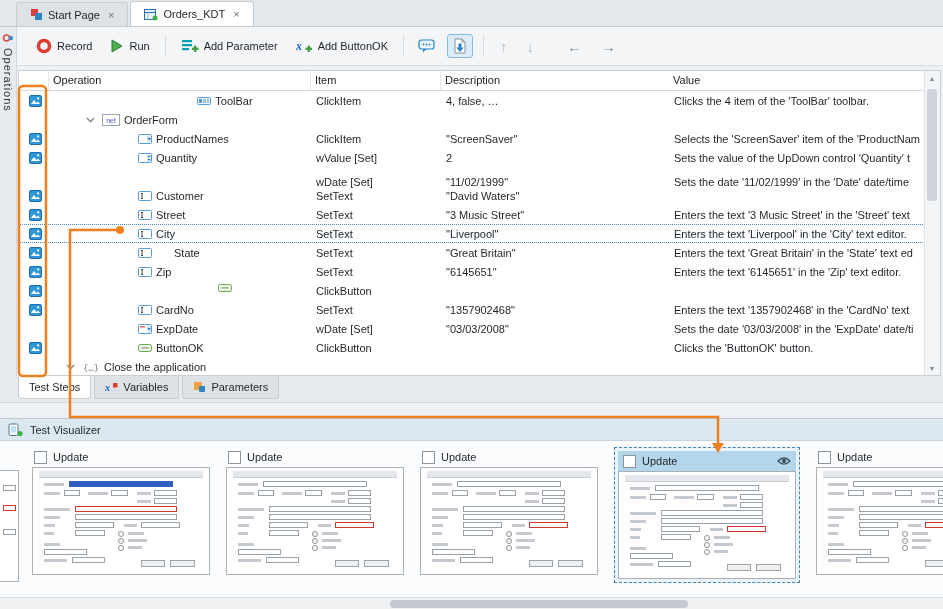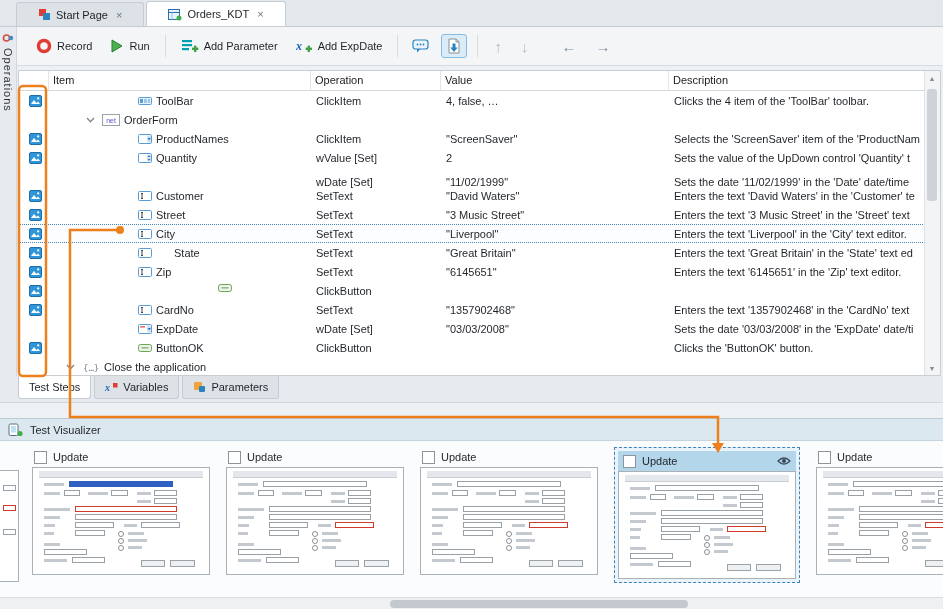--- a/index.html
+++ b/index.html
@@ -2,21 +2,21 @@
 <html><head>
 <meta charset="utf-8">
 <style>
   html,body{margin:0;padding:0;}
   body{width:943px;height:609px;position:relative;background:#eef1f4;
        font-family:"Liberation Sans","DejaVu Sans",sans-serif;font-size:11px;color:#1f2328;overflow:hidden;}
   svg{display:block;}
   
   #tabbar{position:absolute;left:0;top:0;width:943px;height:27px;background:#e3e8ec;
           border-bottom:1px solid #c6ccd2;display:flex;align-items:flex-end;padding-left:16px;box-sizing:border-box;}
-  .doc-tab{display:flex;align-items:center;gap:5px;height:23px;padding:0 21px;border:1px solid #c6ccd2;
+  .doc-tab{display:flex;align-items:center;gap:5px;height:23px;padding:0 13px;border:1px solid #c6ccd2;
            border-bottom:none;border-radius:3px 3px 0 0;background:#dde2e7;margin-right:2px;}
   .doc-tab.active{background:#ffffff;height:24px;}
   .tclose{color:#6b7680;font-size:11px;margin-left:3px;}
   
   #opstrip{position:absolute;left:0;top:27px;width:17px;height:350px;background:#e7ebef;border-right:1px solid #d2d8dd;
            display:flex;flex-direction:column;align-items:center;padding-top:5px;box-sizing:border-box;gap:4px;}
   #opstrip .vtext{writing-mode:vertical-rl;font-size:11px;color:#333;letter-spacing:1px;}
   
   #toolbar{position:absolute;left:17px;top:27px;width:926px;height:39px;background:#f3f5f7;border-bottom:1px solid #d7dce0;
            display:flex;align-items:center;padding-left:14px;box-sizing:border-box;gap:7px;}
@@ -146,21 +146,21 @@
     <span>Add Parameter</span>
   </div>
   <div class="tb-btn">
     <span>
         <svg width="18" height="16">
           <text x="1" y="12" font-size="12" font-style="italic" font-weight="bold" fill="#1565c0" font-family="Liberation Serif, serif">x</text>
           <rect x="10.6" y="9.6" width="6.4" height="2.4" fill="#43a047"></rect>
           <rect x="12.6" y="7.6" width="2.4" height="6.4" fill="#43a047"></rect>
         </svg>
       </span>
-    <span>Add ExpDate</span>
+    <span>Add ButtonOK</span>
   </div>
   <div class="tb-sep"></div>
   <div class="tb-ico-btn">
     <span>
         <svg width="18" height="16">
           <rect x="1" y="2" width="15" height="9" rx="2.5" fill="#eaf4fb" stroke="#2a84c0" stroke-width="1.2"></rect>
           <path d="M5 11 l0 3.5 3.4-3.5z" fill="#2a84c0"></path>
           <circle cx="5.5" cy="6.5" r="0.9" fill="#2a84c0"></circle>
           <circle cx="8.5" cy="6.5" r="0.9" fill="#2a84c0"></circle>
           <circle cx="11.5" cy="6.5" r="0.9" fill="#2a84c0"></circle>
@@ -180,37 +180,37 @@
   <span class="nav-arrow">↑</span>
   <span class="nav-arrow">↓</span>
   <span class="nav-arrow dark" style="margin-left:14px;">←</span>
   <span class="nav-arrow dark">→</span>
 </div>
 
 <div id="steps">
   <div id="steps-inner">
     <div class="shead">
       <div class="hc"></div>
+      <div class="hc">Operation</div>
       <div class="hc">Item</div>
-      <div class="hc">Operation</div>
+      <div class="hc" style="border-right:none;">Description</div>
       <div class="hc">Value</div>
-      <div class="hc" style="border-right:none;">Description</div>
     </div>
     <div>
         <div class="srow">
           <div class="cell c-img">
             <span>
               <svg width="13" height="12">
                 <rect x="0.5" y="0.5" width="12" height="11" rx="1.5" fill="#2f96d8" stroke="#1c6faa"></rect>
                 <path d="M2 9 L5 5 L7.5 8 L9 6.5 L11 9 Z" fill="#fff"></path>
                 <circle cx="9.2" cy="3.4" r="1.1" fill="#fff"></circle>
               </svg>
             </span>
           </div>
-          <div class="cell c-item" style="padding-left: 88px;">
+          <div class="cell c-item" style="padding-left: 88px; justify-content: center;">
             <span>
               <svg width="14" height="12">
                 <rect x="0.5" y="2.5" width="13" height="7" rx="1" fill="#eaf3fb" stroke="#5b9bd5"></rect>
                 <rect x="2" y="4" width="3" height="4" fill="#5b9bd5"></rect>
                 <rect x="6" y="4" width="3" height="4" fill="#9cc3e8"></rect>
                 <rect x="10" y="4" width="2" height="4" fill="#9cc3e8"></rect>
               </svg>
             </span>
             <span>ToolBar</span>
           </div>
@@ -320,21 +320,20 @@
                 <rect x="0.5" y="1.5" width="13" height="9" rx="1" fill="#fff" stroke="#5b9bd5"></rect>
                 <line x1="4" y1="3.5" x2="4" y2="8.5" stroke="#444"></line>
                 <line x1="3" y1="3.5" x2="5" y2="3.5" stroke="#444"></line>
                 <line x1="3" y1="8.5" x2="5" y2="8.5" stroke="#444"></line>
               </svg>
             </span>
             <span>Customer</span>
           </div>
           <div class="cell">SetText</div>
           <div class="cell">"David Waters"</div>
-          <div class="cell">Enters the text 'David Waters' in the 'Customer' te</div>
         </div>
         <div class="srow">
           <div class="cell c-img">
             <span>
               <svg width="13" height="12">
                 <rect x="0.5" y="0.5" width="12" height="11" rx="1.5" fill="#2f96d8" stroke="#1c6faa"></rect>
                 <path d="M2 9 L5 5 L7.5 8 L9 6.5 L11 9 Z" fill="#fff"></path>
                 <circle cx="9.2" cy="3.4" r="1.1" fill="#fff"></circle>
               </svg>
             </span>

